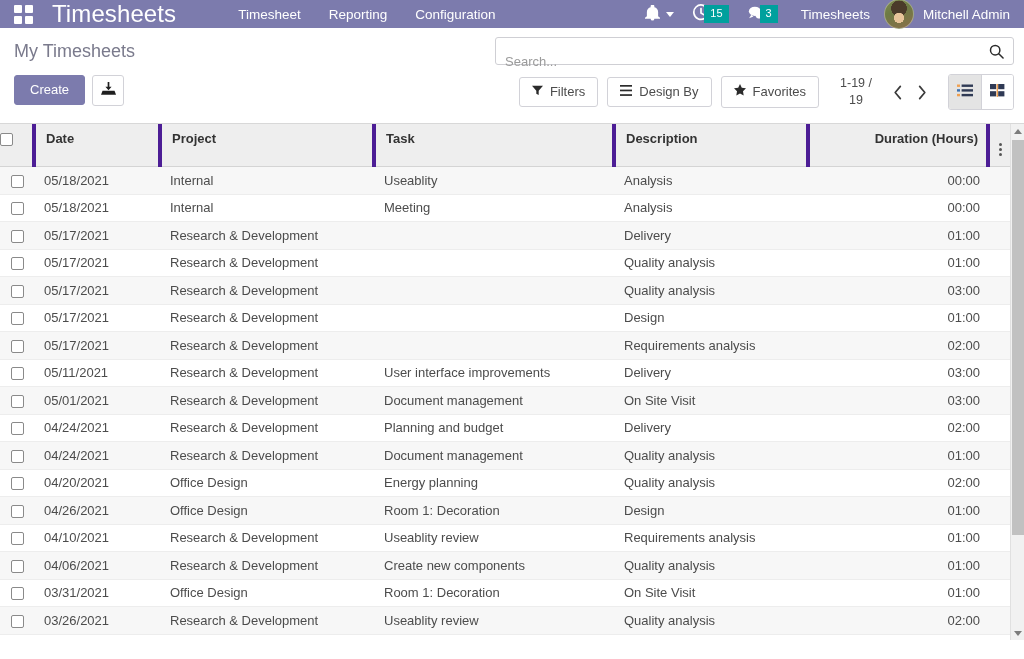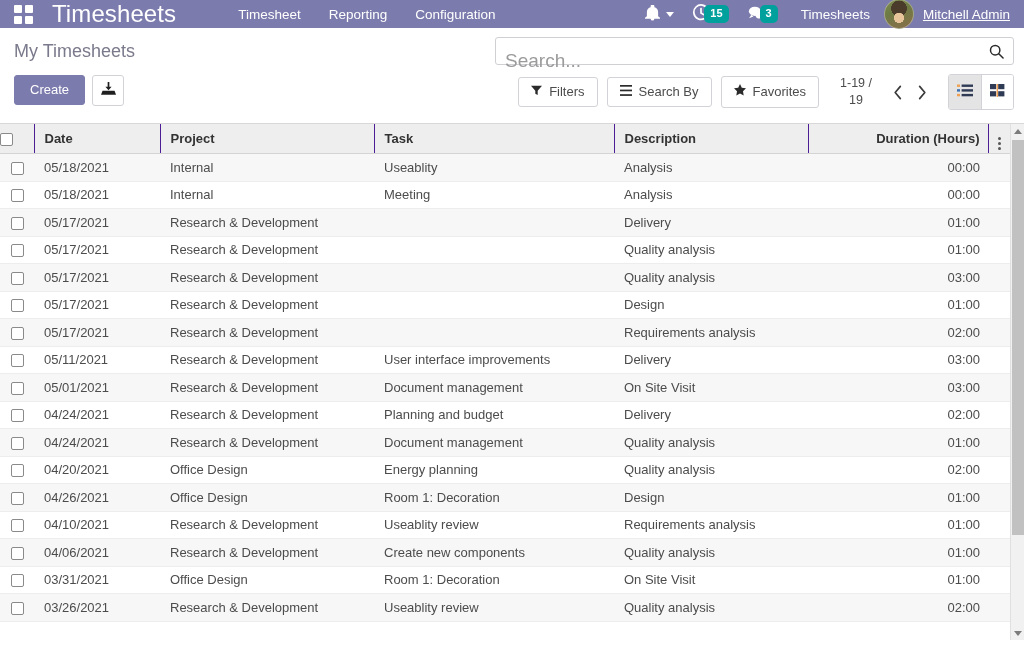--- a/index.html
+++ b/index.html
@@ -66,42 +66,42 @@
     width: 0; height: 0;
     border-left: 4.5px solid transparent;
     border-right: 4.5px solid transparent;
     border-top: 5px solid #ffffff;
   }
   .badge {
     background: #00a09d;
     color: #ffffff;
     font-size: 11px;
     line-height: 1;
-    border-radius: 5px;
+    border-radius: 0;
     padding: 3px 6px 4px;
     margin-left: -6px;
     position: relative;
     z-index: 2;
-    font-weight: bold;
+    font-weight: normal;
   }
   .company-name {
     font-size: 13.5px; color: #ffffff; padding: 0 14px; white-space: nowrap; cursor: pointer;
   }
   .user-menu { display: flex; align-items: center; gap: 9px; cursor: pointer; padding-right: 4px; }
   .avatar {
     width: 30px; height: 30px; border-radius: 50%;
     background:
       radial-gradient(circle at 50% 64%, #e8c49a 0 22%, transparent 23%),
       radial-gradient(circle at 50% 30%, #4b3b2a 0 32%, transparent 33%),
       linear-gradient(160deg, #7d8a4e 0%, #6d7a44 40%, #8a6f4a 100%);
     border: 1px solid rgba(255,255,255,.35);
     overflow: hidden;
     flex: none;
   }
-  .user-name { font-size: 13.5px; color: #ffffff; white-space: nowrap; text-decoration: underline; }
+  .user-name { font-size: 13.5px; color: #ffffff; white-space: nowrap; }
 
   
   .control-panel {
     background: #ffffff;
     border-bottom: 1px solid #d8d8d8;
     padding: 7px 10px 8px 14px;
     display: flex;
     align-items: flex-start;
     min-height: 96px;
   }
@@ -148,21 +148,21 @@
     height: 28px;
     border: 1px solid #cfcfd4;
     border-radius: 3px;
     background: #ffffff;
     display: flex;
     align-items: center;
     padding: 0 9px;
   }
   .searchbar input {
     border: 0; outline: 0; flex: 1;
-    font-size: 19px;
+    font-size: 13px;
     font-family: inherit;
     color: #0c4a6e;
     background: transparent;
     padding: 0;
     margin-top: 20px;
   }
   .searchbar input::placeholder { color: #9b9b9b; }
   .search-icon { color: #3a3a3a; display:flex; align-items:center; cursor: pointer; }
 
   .cp-actions { display: flex; align-items: center; gap: 9px; }
@@ -210,25 +210,25 @@
   }
   table.o-list {
     width: 1010px;
     border-collapse: collapse;
     table-layout: fixed;
     font-size: 13px;
   }
   table.o-list thead th {
     background: #eeeeee;
     border-bottom: 1px solid #d4d4d4;
-    border-right: 1px solid #4c1d95;
+    border-right: 4px solid #4c1d95;
     font-weight: bold;
     color: #333333;
     text-align: left;
-    padding: 7px 8px 7px 10px;
+    padding: 7px 8px 20px 10px;
     height: 29px;
     white-space: nowrap;
     font-size: 13px;
   }
   table.o-list thead th.num { text-align: right; }
   table.o-list thead th.optcol { border-right: 0; width: 22px; padding: 0; text-align:center; }
   table.o-list tbody td {
     border-bottom: 1px solid #ededed;
     padding: 5px 8px 5px 10px;
     height: 27.5px;
@@ -388,21 +388,21 @@
       </button>
 
       <button class="btn-drop">
         <span>
           <svg width="12" height="11" viewBox="0 0 12 11" fill="#2b2b2b">
               <rect y="0" width="12" height="1.7"></rect>
               <rect y="4.6" width="12" height="1.7"></rect>
               <rect y="9.2" width="12" height="1.7"></rect>
             </svg>
         </span>
-        <span>Search By</span>
+        <span>Design By</span>
       </button>
 
       <button class="btn-drop">
         <span>
           <svg width="12" height="12" viewBox="0 0 12 12" fill="#2b2b2b">
               <path d="M6 0l1.8 3.7 4.2.6-3 3 .7 4.1L6 9.5 2.3 11.4 3 7.3 0 4.3l4.2-.6z"></path>
             </svg>
         </span>
         <span>Favorites</span>
       </button>

